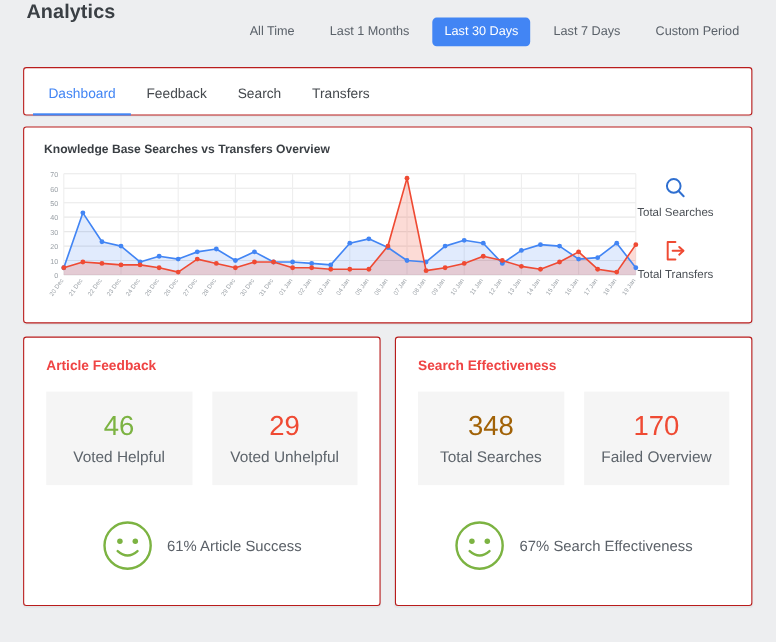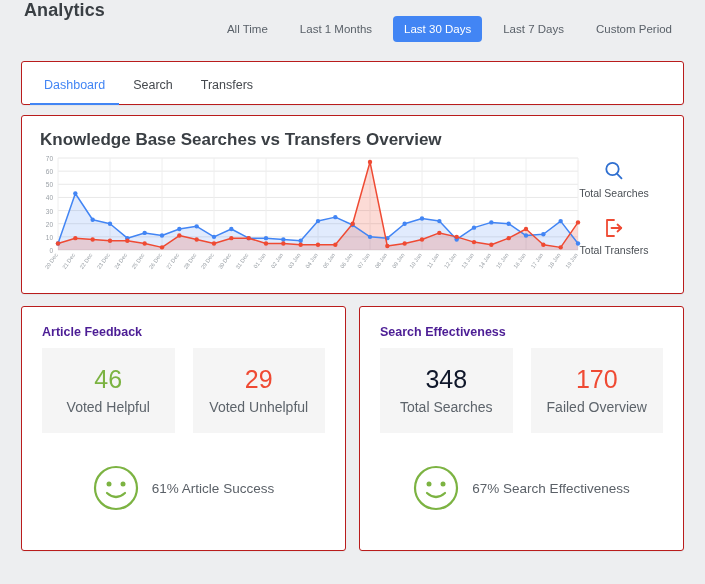--- a/index.html
+++ b/index.html
@@ -74,21 +74,21 @@
   }
 
   
   .chart-card {
     margin: 10px 21px 0 21px;
     height: 179px;
     padding: 14px 16px 0 18px;
     position: relative;
   }
   .chart-title {
-    font-size: 17px;
+    font-size: 11px;
     font-weight: 700;
     color: #3a3f44;
   }
   .chart-body {
     position: absolute;
     left: 12px; top: 38px;
     width: 550px; height: 140px;
   }
   .chart-svg { display: block; }
   .legend {
@@ -112,22 +112,22 @@
     margin: 12px 21px 0 21px;
   }
   .stat-card {
     flex: 1;
     height: 245px;
     padding: 18px 20px 0 20px;
   }
   .stat-card-title {
     font-size: 12.5px;
     font-weight: 700;
-    color: #4c1d95;
-    margin-bottom: 9px;
+    color: #ef4444;
+    margin-bottom: 17px;
   }
   .stat-boxes { display: flex; gap: 18px; }
   .stat-box {
     flex: 1;
     background: #f5f5f5;
     height: 85px;
     display: flex;
     flex-direction: column;
     align-items: center;
     justify-content: center;
@@ -137,21 +137,21 @@
     font-weight: 400;
     line-height: 1.05;
   }
   .stat-label {
     font-size: 14px;
     color: #5d646b;
     margin-top: 6px;
   }
   .v-green { color: #7cb342; }
   .v-red   { color: #ef4a33; }
-  .v-dark  { color: #0f172a; }
+  .v-dark  { color: #a16207; }
 
   .summary-row {
     display: flex;
     align-items: center;
     justify-content: center;
     margin-top: 32px;
     gap: 13px;
   }
   .summary-text {
     font-size: 13.5px;
@@ -170,20 +170,21 @@
       <button class="period-btn">All Time</button>
       <button class="period-btn">Last 1 Months</button>
       <button class="period-btn active">Last 30 Days</button>
       <button class="period-btn">Last 7 Days</button>
       <button class="period-btn">Custom Period</button>
     </div>
   </div>
 
   <div class="card tabs-card">
     <div class="tab active">Dashboard</div>
+    <div class="tab">Feedback</div>
     <div class="tab">Search</div>
     <div class="tab">Transfers</div>
   </div>
 
   <div class="card chart-card">
     <div class="chart-title">Knowledge Base Searches vs Transfers Overview</div>
     <div class="chart-body">
       <svg class="chart-svg" id="line-chart" width="550" height="140" viewBox="0 0 550 140">
           <line x1="24" y1="96" x2="544" y2="96" stroke="#e8e8e8" stroke-width="1"></line>
           <text x="19" y="99" text-anchor="end" font-size="6.5" fill="#9aa0a6" font-family="&quot;Liberation Sans&quot;, sans-serif">0</text>

